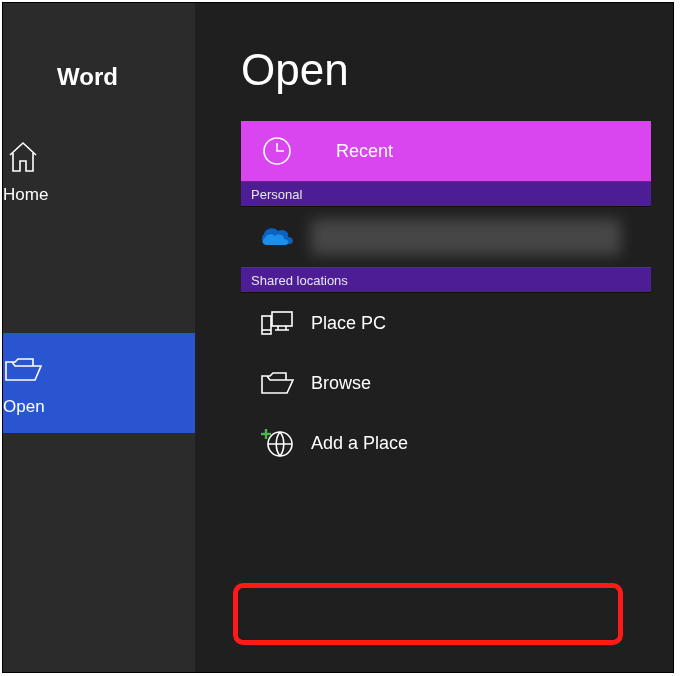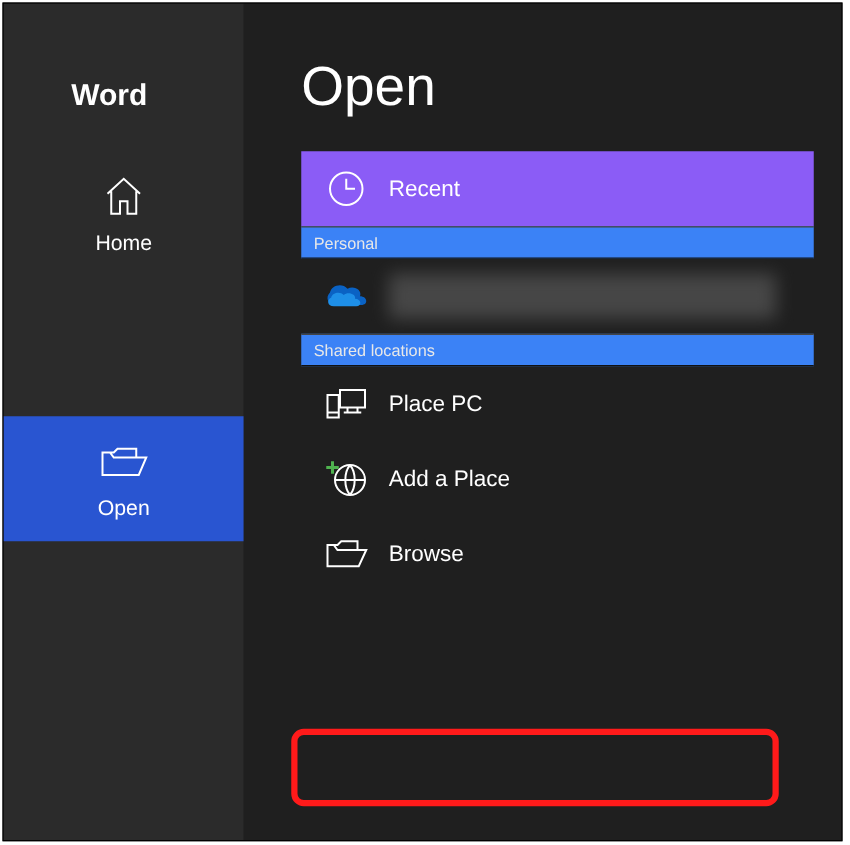--- a/index.html
+++ b/index.html
@@ -31,21 +31,20 @@
       font-size: 24px;
       font-weight: 600;
       color: #fff;
       padding: 60px 0 10px 54px;
     }
     .sidebar-spacer-top { height: 20px; }
     .nav-item {
       width: 100%;
       display: flex;
       flex-direction: column;
-      align-items: center;
       justify-content: center;
       height: 100px;
       color: #fff;
       cursor: pointer;
     }
     .nav-item.selected {
       background: #2955d1;
     }
     .nav-icon {
       width: 40px;
@@ -91,25 +90,26 @@
       display: flex;
       align-items: center;
       justify-content: center;
       margin-right: 12px;
     }
     .loc-item .label {
       font-size: 18px;
       color: #fff;
     }
     .loc-item.selected {
-      background: #8b5cf6;
+      background: #d946ef;
+      gap: 25px;
     }
     .section-header {
       height: 26px;
-      background: #3b82f6;
+      background: #4c1d95;
       border-top: 1px solid #444;
       border-bottom: 1px solid #111;
       color: #e8e8e8;
       font-size: 13px;
       padding-left: 10px;
       display: flex;
       align-items: center;
       margin-left: 46px;
       width: 410px;
     }
@@ -221,37 +221,37 @@
             <path class="stroke-white" stroke-width="1.6" d="M19 18 V22 M27 18 V22 M16 22 H30"></path>
             <rect class="stroke-white" stroke-width="1.6" x="3" y="8" width="9" height="18"></rect>
             <line class="stroke-white" stroke-width="1.6" x1="3" y1="22" x2="12" y2="22"></line>
           </svg>
         </span>
         <span class="label">Place PC</span>
       </div>
 
       <div class="loc-item">
         <span class="icon">
+          <svg width="36" height="28" viewBox="0 0 36 28">
+            <path class="stroke-white" stroke-width="1.6" d="M3 7 V24 H28 L34 11 H11 L8 7 Z M3 7 H11 L14 4 H27 V11"></path>
+          </svg>
+        </span>
+        <span class="label">Browse</span>
+      </div>
+
+      <div class="loc-item">
+        <span class="icon">
           <svg width="34" height="32" viewBox="0 0 34 32">
             <circle class="stroke-white" stroke-width="1.6" cx="20" cy="17" r="12"></circle>
             <path class="stroke-white" stroke-width="1.6" d="M8 17 H32 M20 5 C15 11 15 23 20 29 M20 5 C25 11 25 23 20 29"></path>
             <g stroke="#4fb34f" stroke-width="2.4">
               <line x1="6" y1="2" x2="6" y2="12"></line>
               <line x1="1" y1="7" x2="11" y2="7"></line>
             </g>
           </svg>
         </span>
         <span class="label">Add a Place</span>
       </div>
-
-      <div class="loc-item">
-        <span class="icon">
-          <svg width="36" height="28" viewBox="0 0 36 28">
-            <path class="stroke-white" stroke-width="1.6" d="M3 7 V24 H28 L34 11 H11 L8 7 Z M3 7 H11 L14 4 H27 V11"></path>
-          </svg>
-        </span>
-        <span class="label">Browse</span>
-      </div>
     </div>
 
     <div class="highlight-box" style="left:38px; top:580px; width:390px; height:62px;"></div>
   </div>
 </div>
 
 </body></html>

